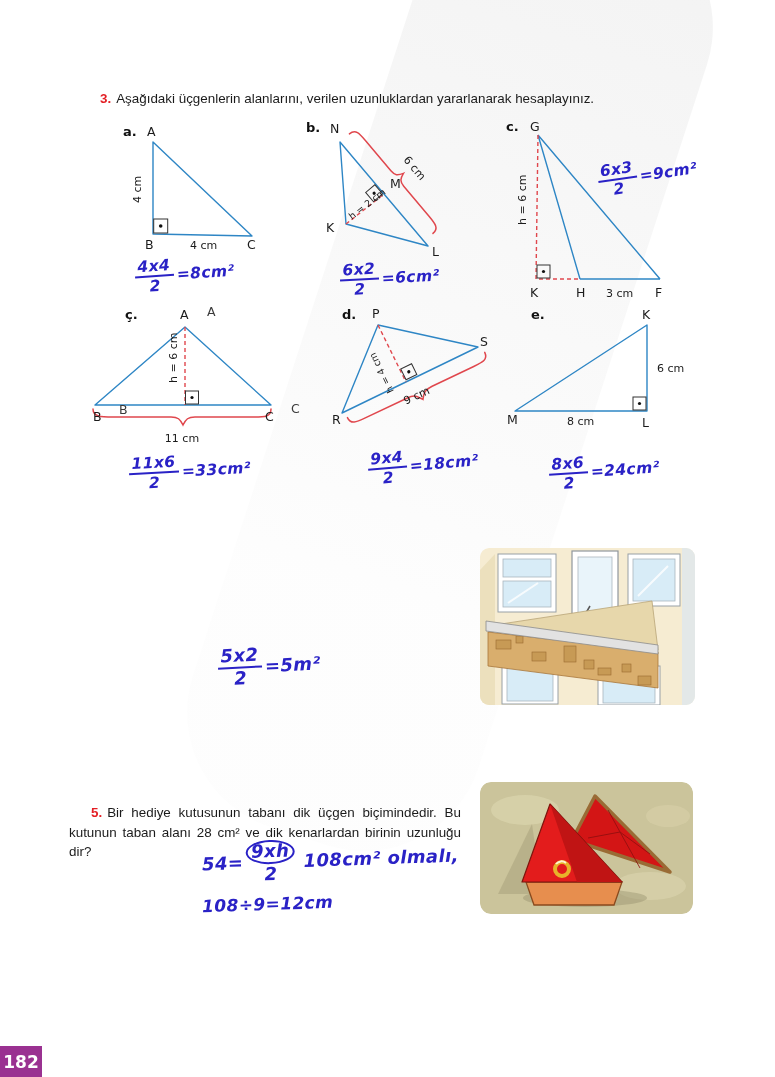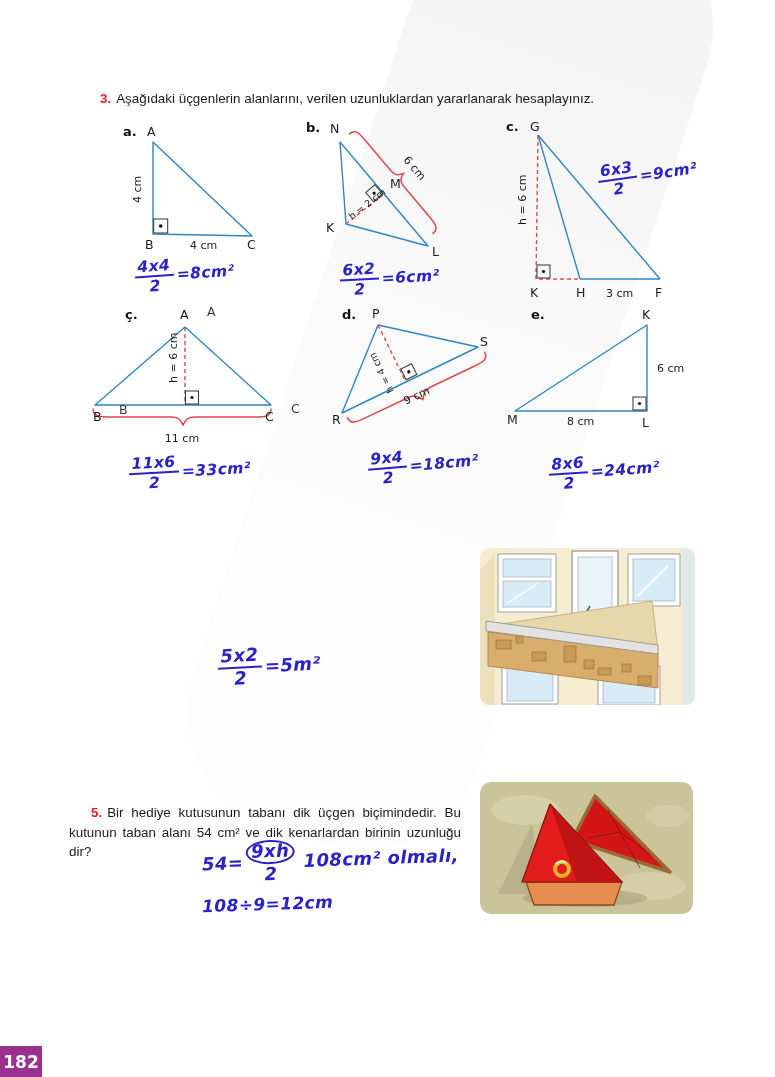--- a/index.html
+++ b/index.html
@@ -251,21 +251,21 @@
         <rect x="118" y="120" width="13" height="7"></rect>
         <rect x="142" y="116" width="9" height="8"></rect>
         <rect x="158" y="128" width="13" height="9"></rect>
       </g>
       <polygon points="6,73 178,97 178,106 6,83" fill="#e2e2e2" stroke="#8c8c8c" stroke-width="0.8"></polygon>
     </svg>
   </div>
 
   <div class="prob" style="left:69px;top:776px;margin-top:27px;">
     <div class="pline"><span style="padding-left:22px;"></span><span class="pnum">5.</span><span>Bir hediye kutusunun tabanı dik üçgen biçimindedir. Bu</span></div>
-    <div class="pline">kutunun taban alanı 54 cm² ve dik kenarlardan birinin uzunluğu</div>
+    <div class="pline">kutunun taban alanı 28 cm² ve dik kenarlardan birinin uzunluğu</div>
     <div class="pline last">dir?</div>
   </div>
   <div class="hand big" style="left:202px;top:838px;transform:rotate(-2deg);">
     <span>54=</span>
     <span class="frac">
         <span class="fn circ" style="border-bottom-width:2px;">9xh</span>
         <span class="fd">2</span>
       </span>
     <span style="margin-left:6px;">108cm² olmalı,</span>
   </div>

